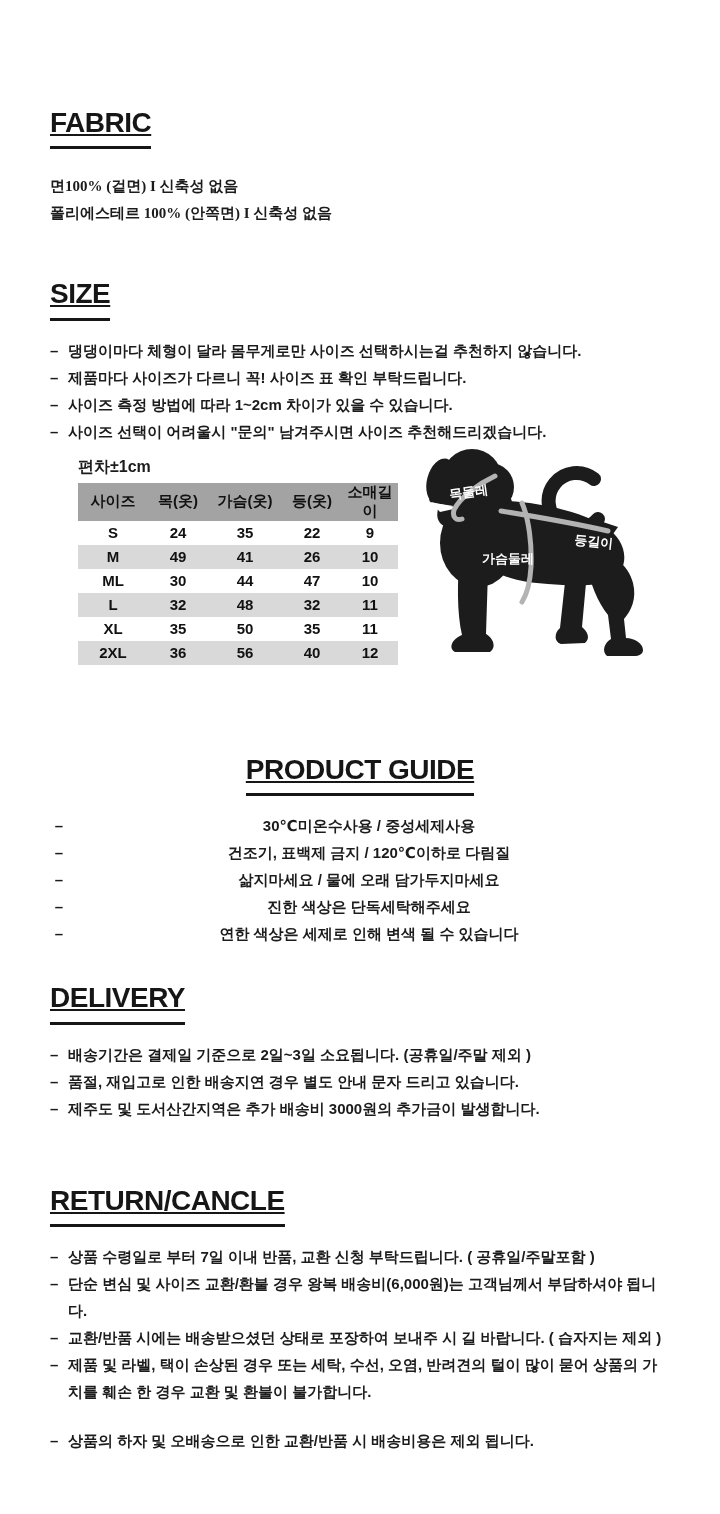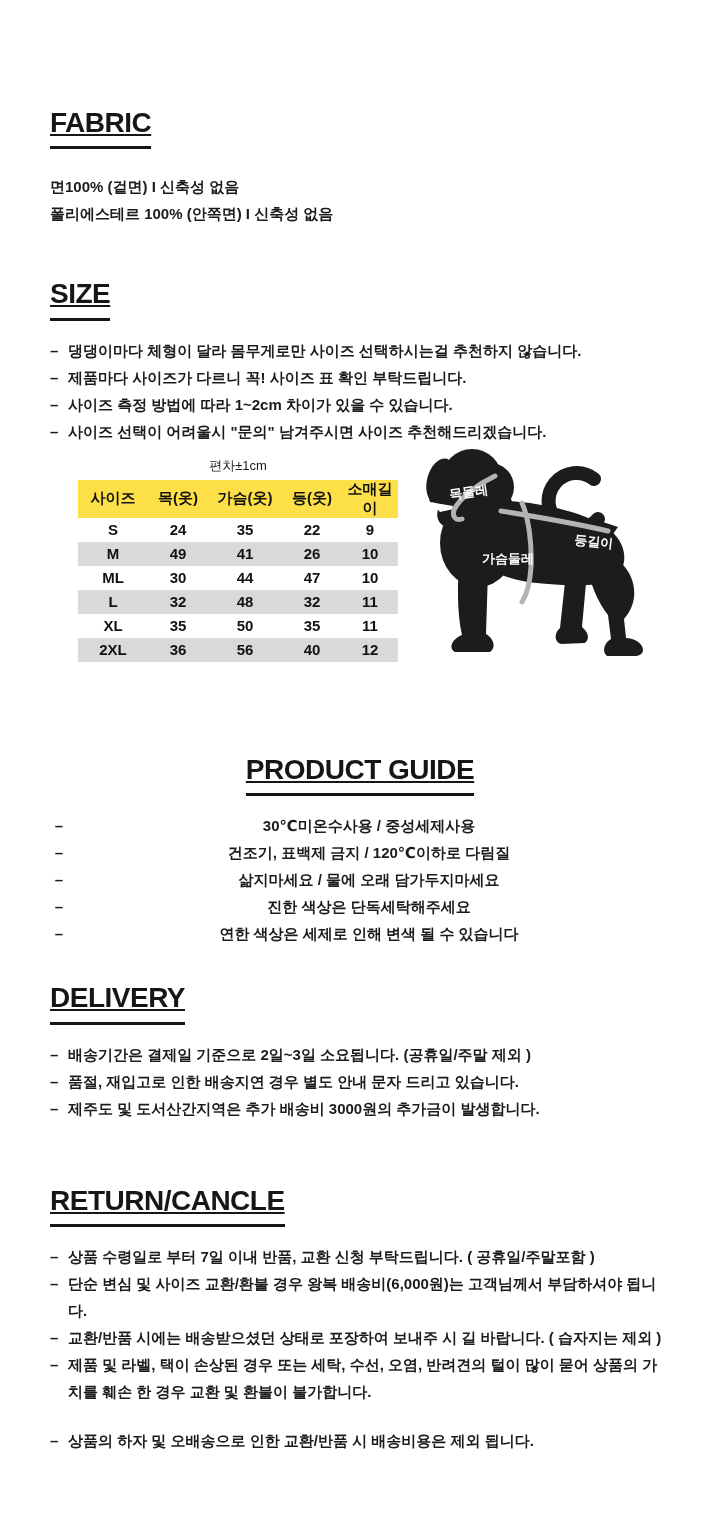--- a/index.html
+++ b/index.html
@@ -30,20 +30,21 @@
   .sec-product-guide { margin-top: 74px; text-align: center; }
   .sec-delivery      { margin-top: 36px; }
   .sec-return        { margin-top: 64px; }
 
   .plain-lines { margin-top: 24px; }
   .plain-lines .line {
     font-size: 15px;
     font-weight: 700;
     line-height: 27px;
     color: #1b1b1b;
+    font-family: Liberation Serif, serif;
   }
   .notes { margin-top: 16px; }
   .note-row {
     display: flex;
     align-items: flex-start;
     font-size: 15px;
     font-weight: 700;
     line-height: 27px;
     color: #1b1b1b;
   }
@@ -52,42 +53,42 @@
     width: 18px;
     font-weight: 700;
   }
   .note-row .note-text { flex: 1; }
 
   
   .size-area { display: flex; margin-top: 12px; }
   .table-col { width: 348px; padding-left: 28px; flex: 0 0 348px; }
   .deviation-note {
     width: 320px;
-    text-align: center;
-    font-size: 13px;
-    font-weight: 400;
+    text-align: left;
+    font-size: 16px;
+    font-weight: 700;
     color: #1b1b1b;
     margin-bottom: 5px;
   }
   table.size-table {
     border-collapse: collapse;
     width: 320px;
     table-layout: fixed;
   }
   table.size-table th, table.size-table td {
     height: 24px;
     padding: 0;
     text-align: center;
     vertical-align: middle;
     font-size: 15px;
     font-weight: 700;
     color: #111111;
     border: none;
   }
-  table.size-table thead tr { background: #fde047; padding-left: 24px; }
+  table.size-table thead tr { background: #a3a3a3; padding-left: 24px; }
   table.size-table tbody tr:nth-child(even) { background: #d9d9d9; }
   .col-size   { width: 70px; }
   .col-neck   { width: 60px; }
   .col-chest  { width: 74px; }
   .col-back   { width: 60px; }
   .col-sleeve { width: 56px; }
 
   .dog-col { flex: 1; margin-top: -14px; }
   .dog-col svg { display: block; }
   .svg-label {

